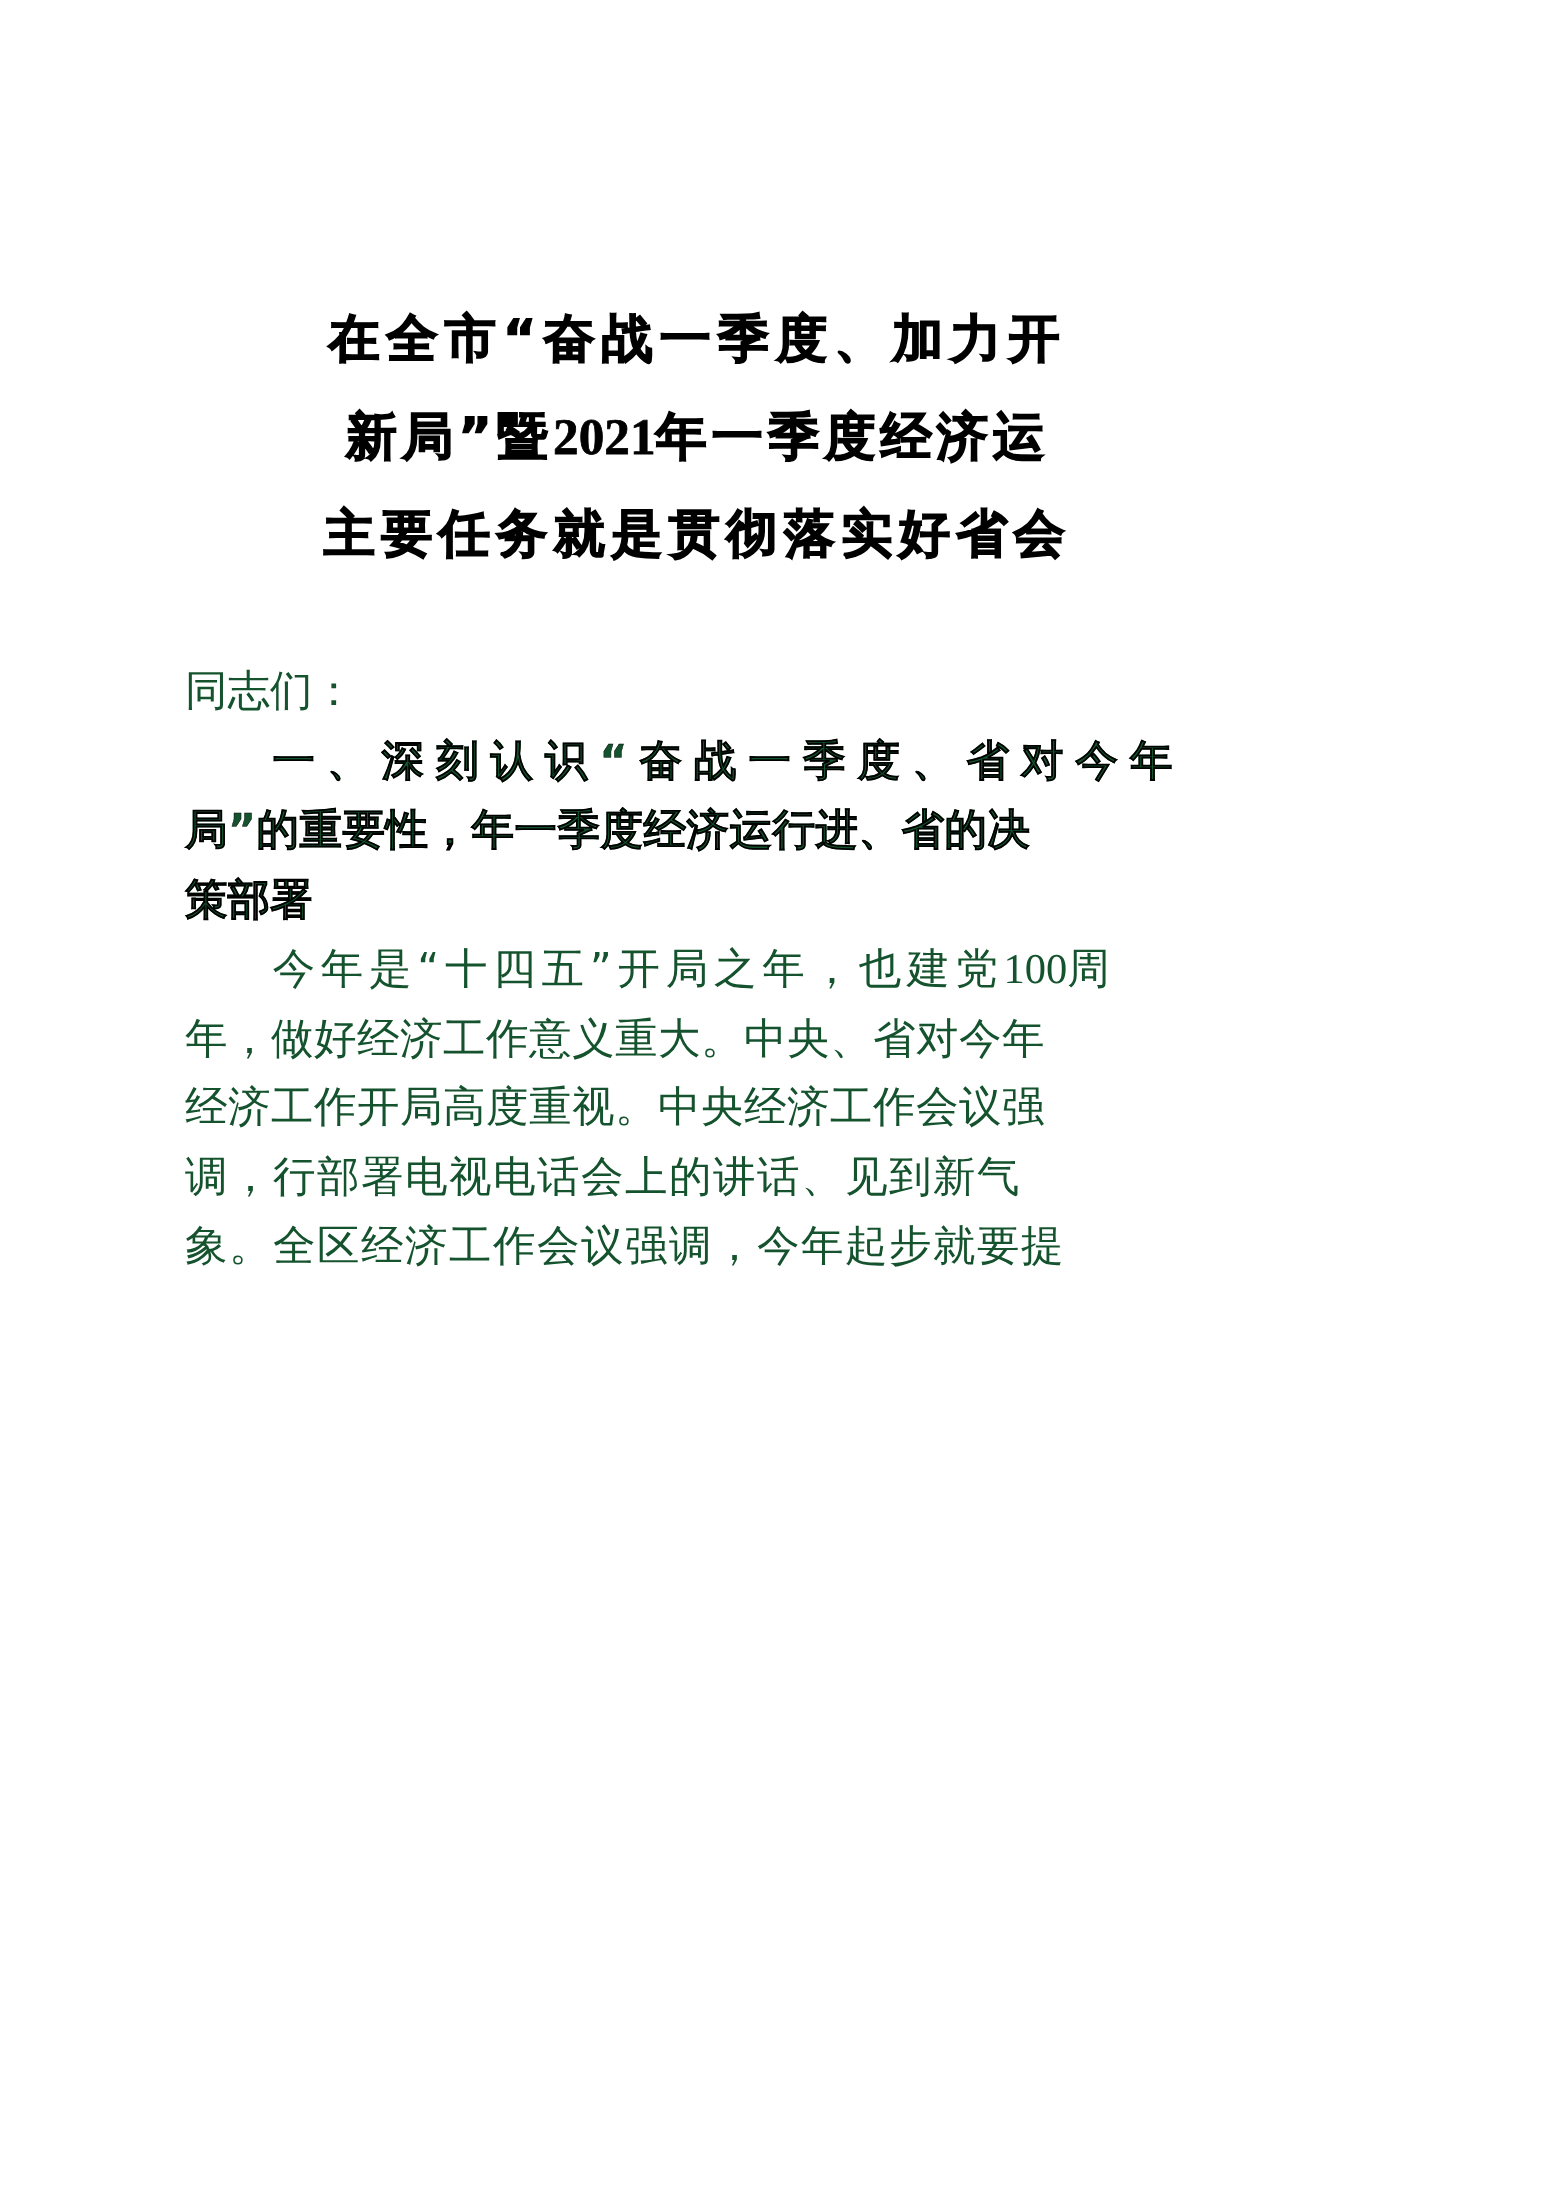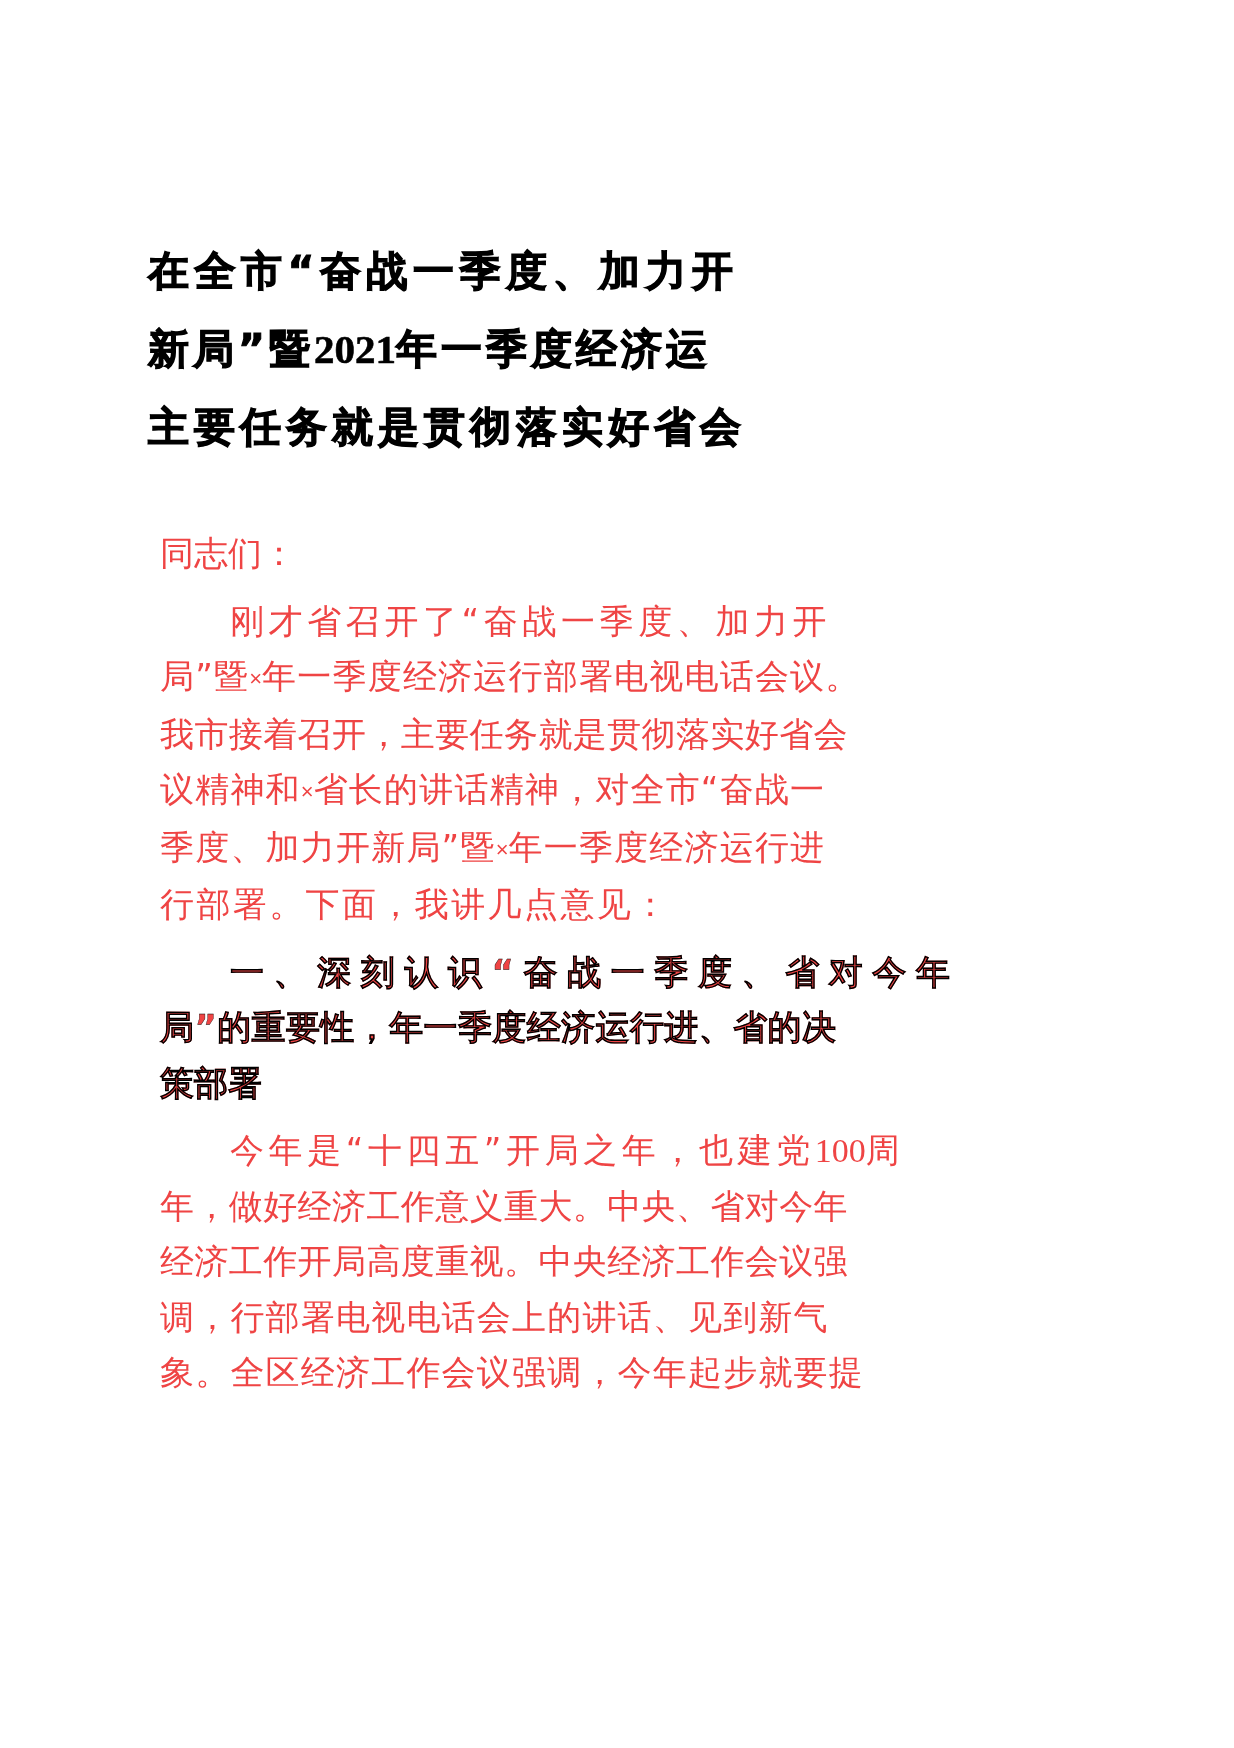--- a/index.html
+++ b/index.html
@@ -25,21 +25,21 @@
     width: 820px;
   }
 
   
   .doc-title {
     margin: 0;
     padding-top: 232px;
     font-size: 41px;
     font-weight: 700;
     line-height: 78px;
-    text-align: left;
+    text-align: center;
     letter-spacing: 5.5px;
     color: #000000;
     -webkit-text-stroke: 1.1px #000000;
   }
   .doc-title .tline {
     display: block;
     white-space: nowrap;
   }
   .doc-title .tline-2 {
     letter-spacing: 4px;
@@ -52,24 +52,24 @@
     font-weight: 700;
     letter-spacing: 0px;
     -webkit-text-stroke: 0.6px #000000;
   }
 
   
   .body-block {
     margin-top: 60px;
   }
   .para {
-    margin: 12px;
+    margin: 0;
     font-size: 34px;
     line-height: 55.5px;
-    color: #ef4444;
+    color: #14532d;
     text-align: justify;
     text-justify: inter-character;
     font-weight: 400;
   }
   .para .ln {
     display: block;
     white-space: nowrap;
   }
   
   .sp-1 { letter-spacing: 1.2px; }
@@ -105,28 +105,20 @@
       <span class="tline tline-2">新局”暨<span class="num">2</span><span class="num">0</span><span class="num">2</span><span class="num">1</span>年一季度经济运</span>
       <span class="tline tline-3">主要任务就是贯彻落实好省会</span>
     </h1>
 
     <div class="body-block">
 
       <p class="para sp-0">
         <span class="ln">同志们：</span>
       </p>
 
-      <p class="para">
-        <span class="ln indent sp-2">刚才省召开了“奋战一季度、加力开</span>
-        <span class="ln sp-1">局”暨<span class="small-x">×</span>年一季度经济运行部署电视电话会议。</span>
-        <span class="ln sp-3">我市接着召开，主要任务就是贯彻落实好省会</span>
-        <span class="ln sp-1">议精神和<span class="small-x">×</span>省长的讲话精神，对全市“奋战一</span>
-        <span class="ln sp-1">季度、加力开新局”暨<span class="small-x">×</span>年一季度经济运行进</span>
-        <span class="ln sp-5">行部署。下面，我讲几点意见：</span>
-      </p>
 
       <p class="para heading-line">
         <span class="ln indent sp-6">一、深刻认识“奋战一季度、省对今年</span>
         <span class="ln sp-3">局”的重要性，年一季度经济运行进、省的决</span>
         <span class="ln sp-0">策部署</span>
       </p>
 
       <p class="para">
         <span class="ln indent sp-2">今年是“十四五”开局之年，也建党<span class="latin">1</span><span class="latin">0</span><span class="latin">0</span>周</span>
         <span class="ln sp-3">年，做好经济工作意义重大。中央、省对今年</span>

